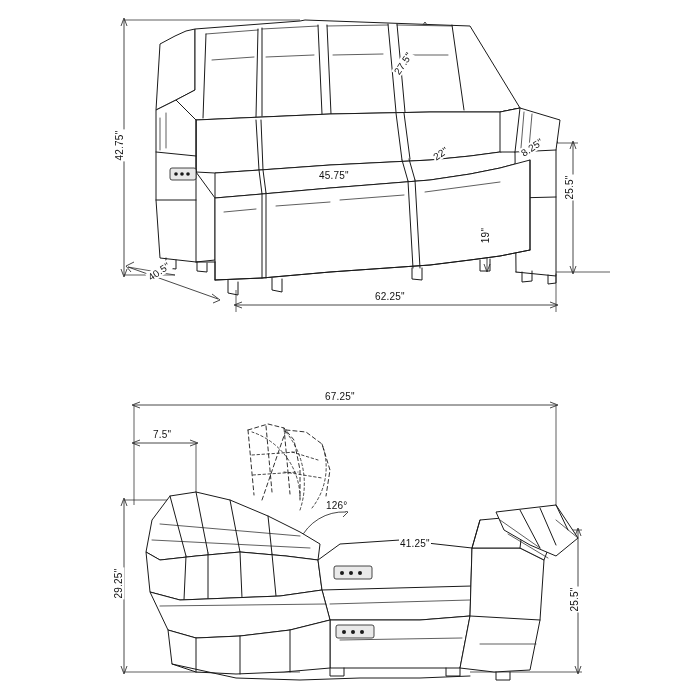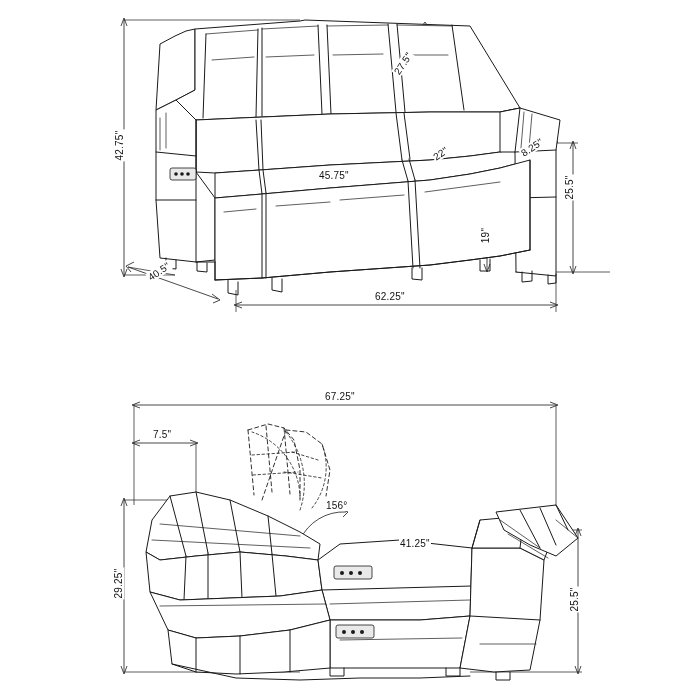--- a/index.html
+++ b/index.html
@@ -366,21 +366,21 @@
   <div class="dimtext vert" style="left:477px; top:230px;">19"</div>
 
   <div class="dimtext rot-diag2" style="left:146px; top:266px;">40.5"</div>
 
   <div class="dimtext" style="left:374px; top:291px;">62.25"</div>
 
   <div class="dimtext" style="left:324px; top:391px;">67.25"</div>
 
   <div class="dimtext" style="left:152px; top:429px;">7.5"</div>
 
-  <div class="dimtext" style="left:325px; top:500px;">156°</div>
+  <div class="dimtext" style="left:325px; top:500px;">126°</div>
 
   <div class="dimtext" style="left:399px; top:538px;">41.25"</div>
 
   <div class="dimtext vert" style="left:103px; top:578px;">29.25"</div>
 
   <div class="dimtext vert" style="left:561px; top:594px;">25.5"</div>
 
 </div>
 
 </body></html>

